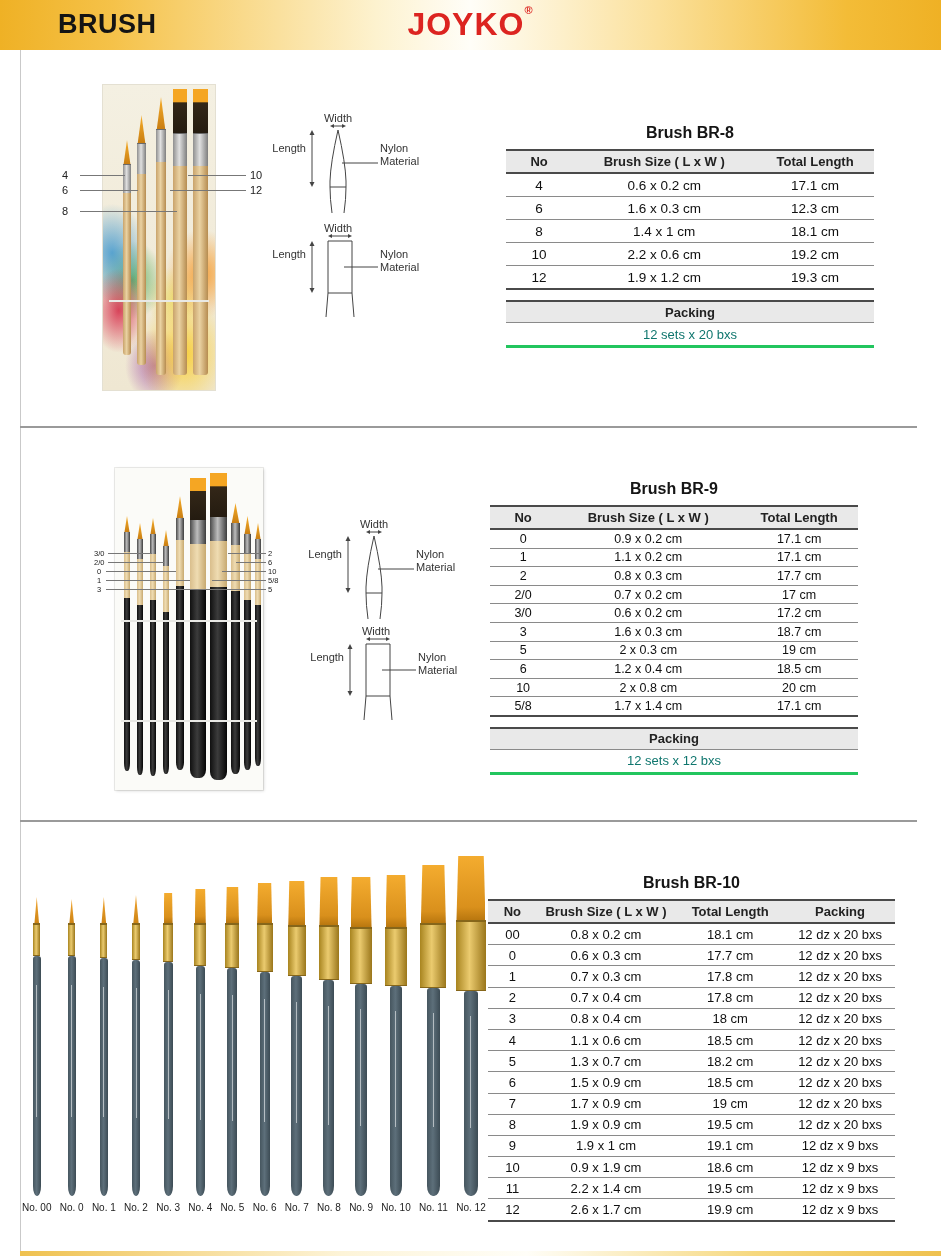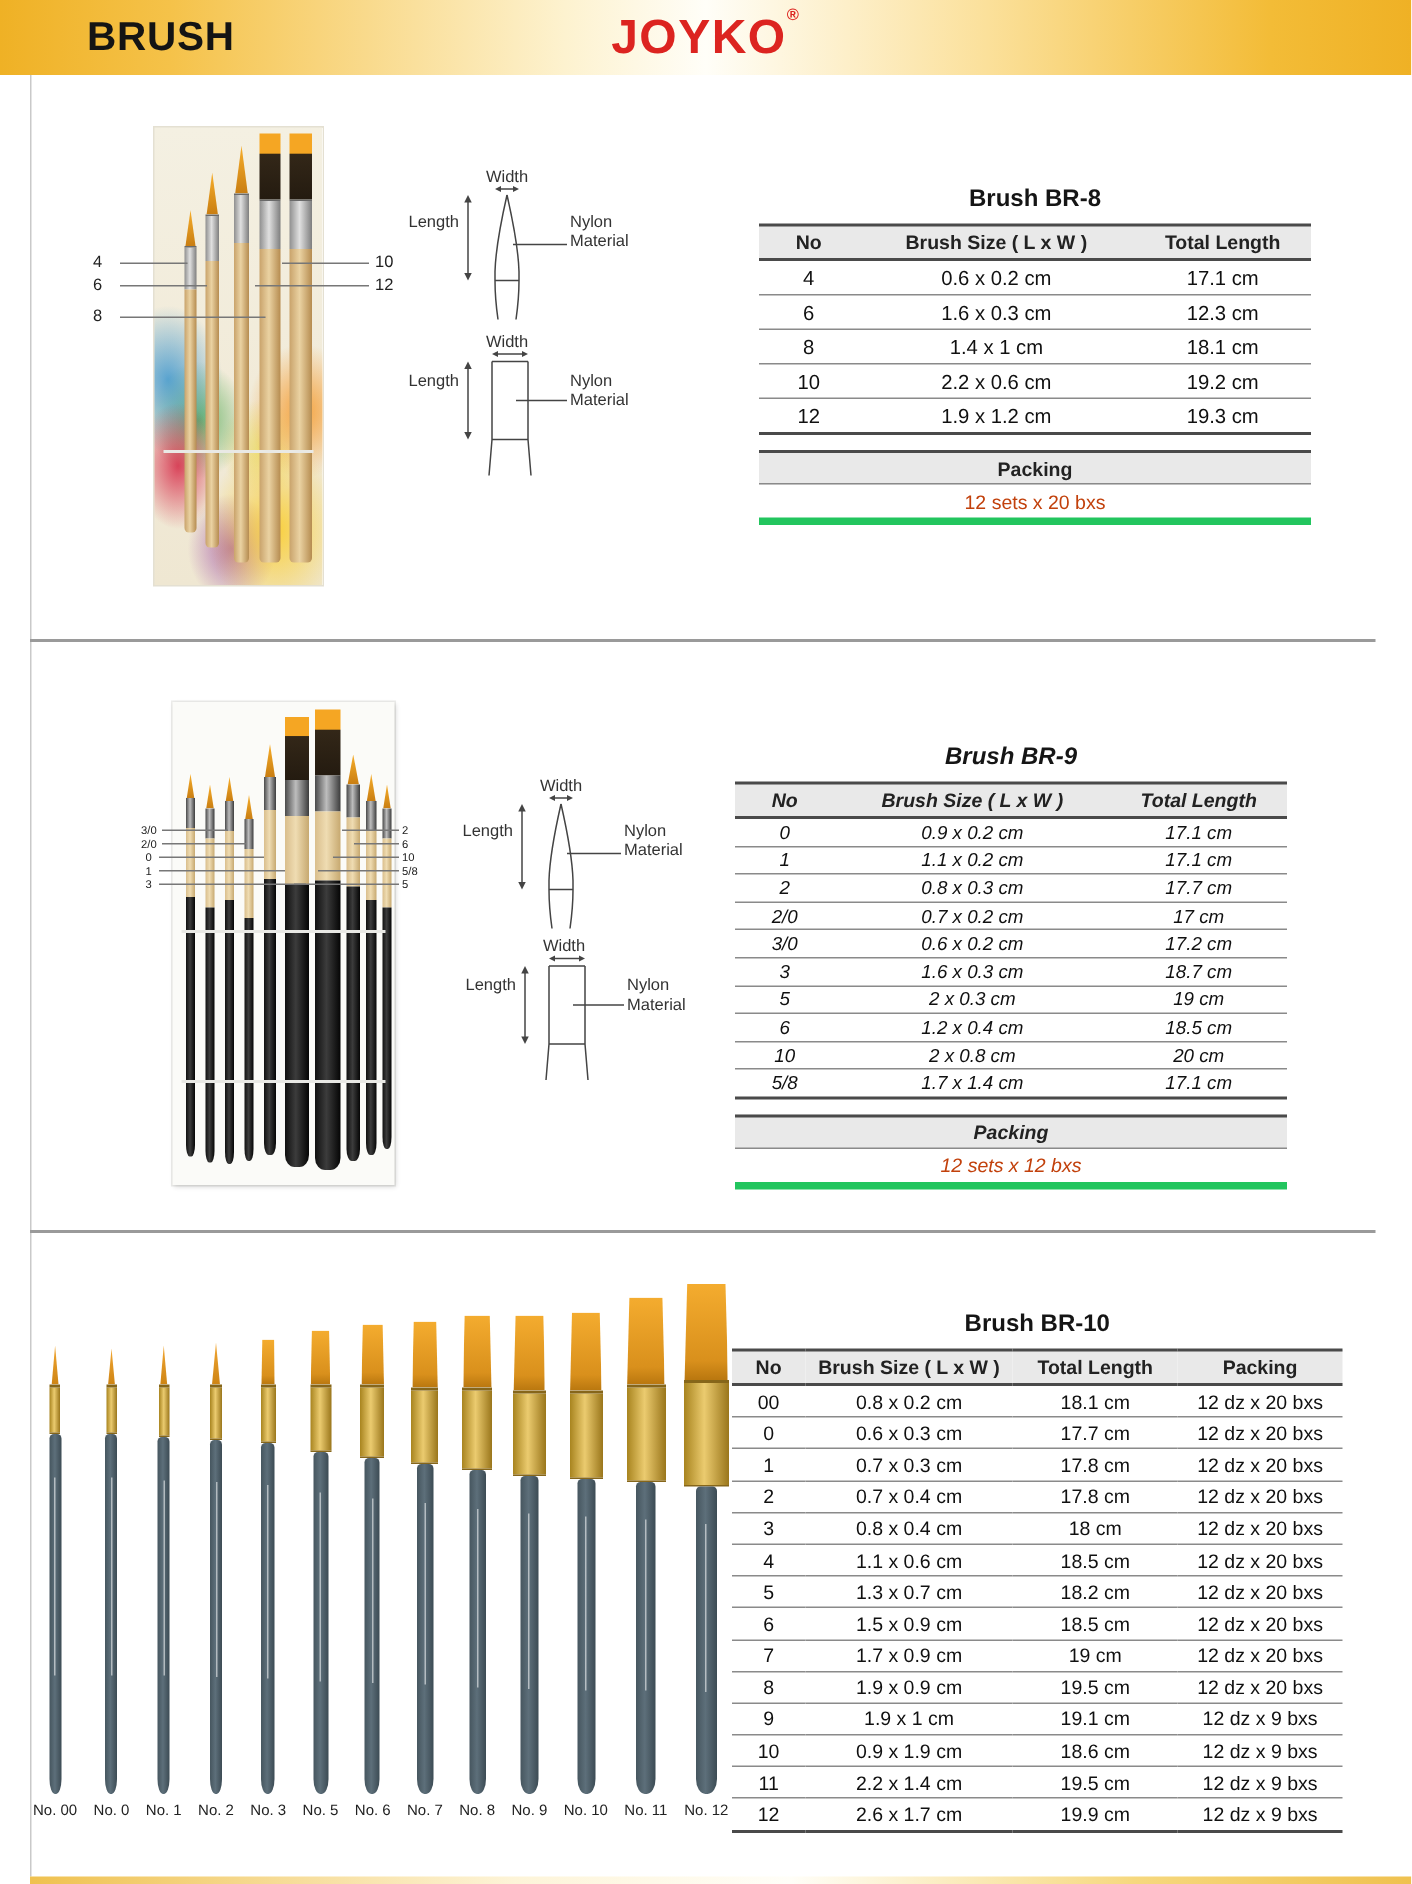--- a/index.html
+++ b/index.html
@@ -41,21 +41,21 @@
     border-bottom:1px solid #8a8a8a;
   }
   table.spec.dense td { font-size:12.5px; padding:1.8px 2px; }
   table.spec.mid td { font-size:13px; padding:2.6px 2px; }
   table.spec tr:last-child td { border-bottom:2px solid #4a4a4a; }
   .pack { margin-top:10px; }
   .pack-head {
     background:#E9E9E9; border-top:2px solid #4a4a4a; border-bottom:1px solid #8a8a8a;
     text-align:center; font-weight:bold; font-size:13px; padding:2.5px 0; color:#222;
   }
-  .pack-val { text-align:center; font-size:13px; padding:3.5px 0; border-bottom:5px solid #22c55e; color:#c2410c; }
+  .pack-val { text-align:center; font-size:13px; padding:3.5px 0; border-bottom:3px solid #22c55e; color:#0f766e; }
   
   .photo-br8 {
     position:absolute; left:103px; top:85px; width:112px; height:305px;
     background:
       radial-gradient(40px 60px at 14% 74%, rgba(214,40,70,.85), transparent 70%),
       radial-gradient(52px 70px at 8% 55%, rgba(40,140,205,.75), transparent 70%),
       radial-gradient(46px 56px at 26% 64%, rgba(70,165,75,.8), transparent 70%),
       radial-gradient(64px 84px at 72% 88%, rgba(250,205,45,.9), transparent 70%),
       radial-gradient(52px 64px at 88% 62%, rgba(246,150,35,.85), transparent 70%),
       radial-gradient(42px 52px at 46% 92%, rgba(150,62,160,.7), transparent 70%),
@@ -350,21 +350,21 @@
       <line x1="16" y1="10" x2="16" y2="58"></line>
       <polygon points="16,8 13.5,13 18.5,13"></polygon>
         <polygon points="16,60 13.5,55 18.5,55"></polygon>
       <path d="M32 8 H56 M32 8 V60 M56 8 V60 M32 60 H56 M32 60 L30 84 M56 60 L58 84"></path>
       <line x1="48" y1="34" x2="82" y2="34"></line>
     </svg>
     <span class="d-length" style="top:26px;">Length</span>
     <span class="d-material" style="top:26px;">Nylon Material</span>
   </div>
 
-  <div class="table-block" style="left:490px; top:496px; width:368px;font-style:italic;">
+  <div class="table-block" style="left:490px; top:480px; width:368px;">
     <div class="sec-title">Brush BR-9</div>
     <table class="spec dense" style="width:368px;">
       <colgroup>
           <col style="width:18%">
           <col style="width:50%">
           <col style="width:32%">
         </colgroup>
       <thead>
         <tr>
           <th>No</th>
@@ -454,20 +454,26 @@
       <div class="b10-bristle-p" style="width:7px; height:28px;"></div>
       <div class="b10-ferrule" style="width:8px; height:34px;"></div>
       <div class="b10-handle" style="width:8px; height:236px;"></div>
       <div class="b10-label">No. 2</div>
     </div>
     <div class="b10">
       <div class="b10-bristle-f" style="width:9px; height:30px;"></div>
       <div class="b10-ferrule" style="width:10px; height:36px;"></div>
       <div class="b10-handle" style="width:9px; height:234px;"></div>
       <div class="b10-label">No. 3</div>
+    </div>
+    <div class="b10">
+      <div class="b10-bristle-f" style="width:11px; height:34px;"></div>
+      <div class="b10-ferrule" style="width:12px; height:40px;"></div>
+      <div class="b10-handle" style="width:9px; height:230px;"></div>
+      <div class="b10-label">No. 4</div>
     </div>
     <div class="b10">
       <div class="b10-bristle-f" style="width:13px; height:36px;"></div>
       <div class="b10-ferrule" style="width:14px; height:42px;"></div>
       <div class="b10-handle" style="width:10px; height:228px;"></div>
       <div class="b10-label">No. 5</div>
     </div>
     <div class="b10">
       <div class="b10-bristle-f" style="width:15px; height:40px;"></div>
       <div class="b10-ferrule" style="width:16px; height:46px;"></div>

